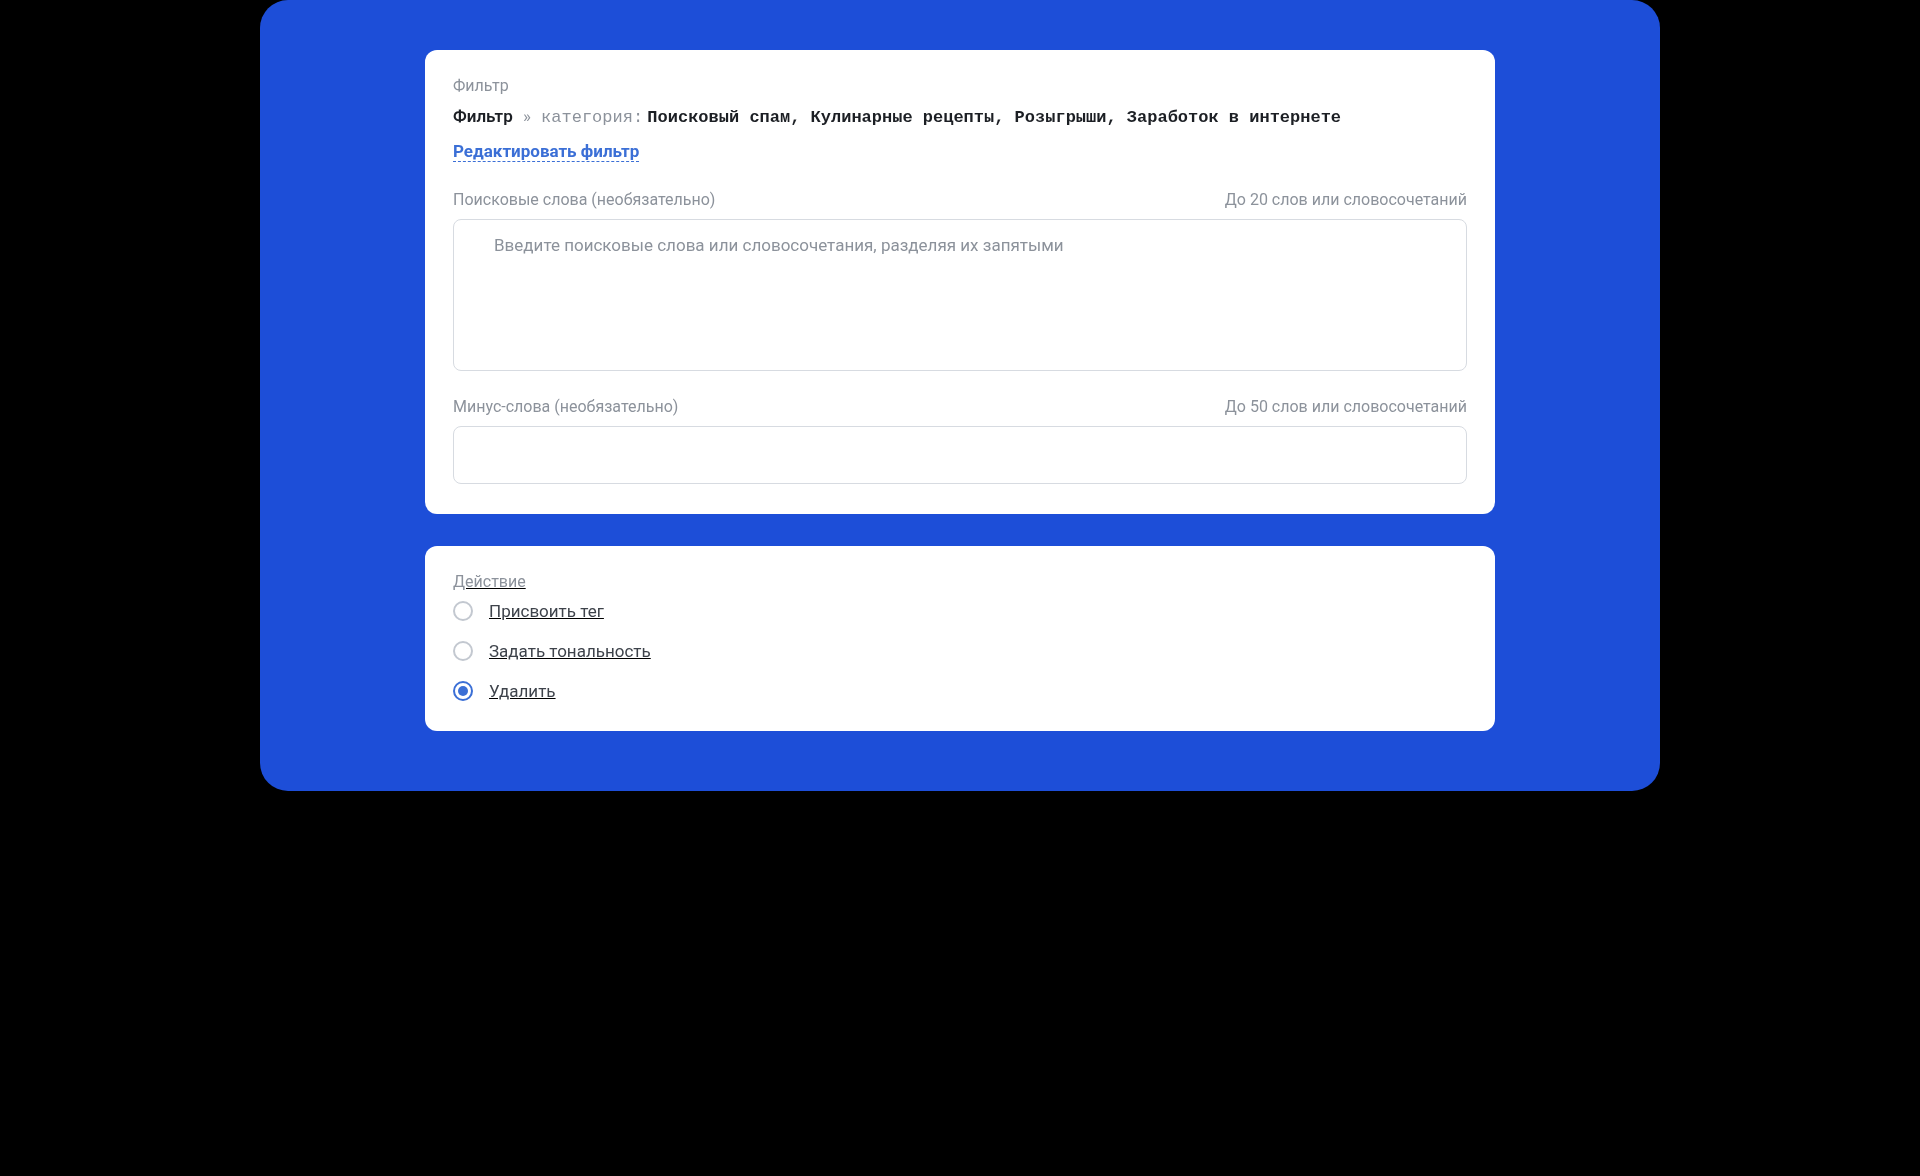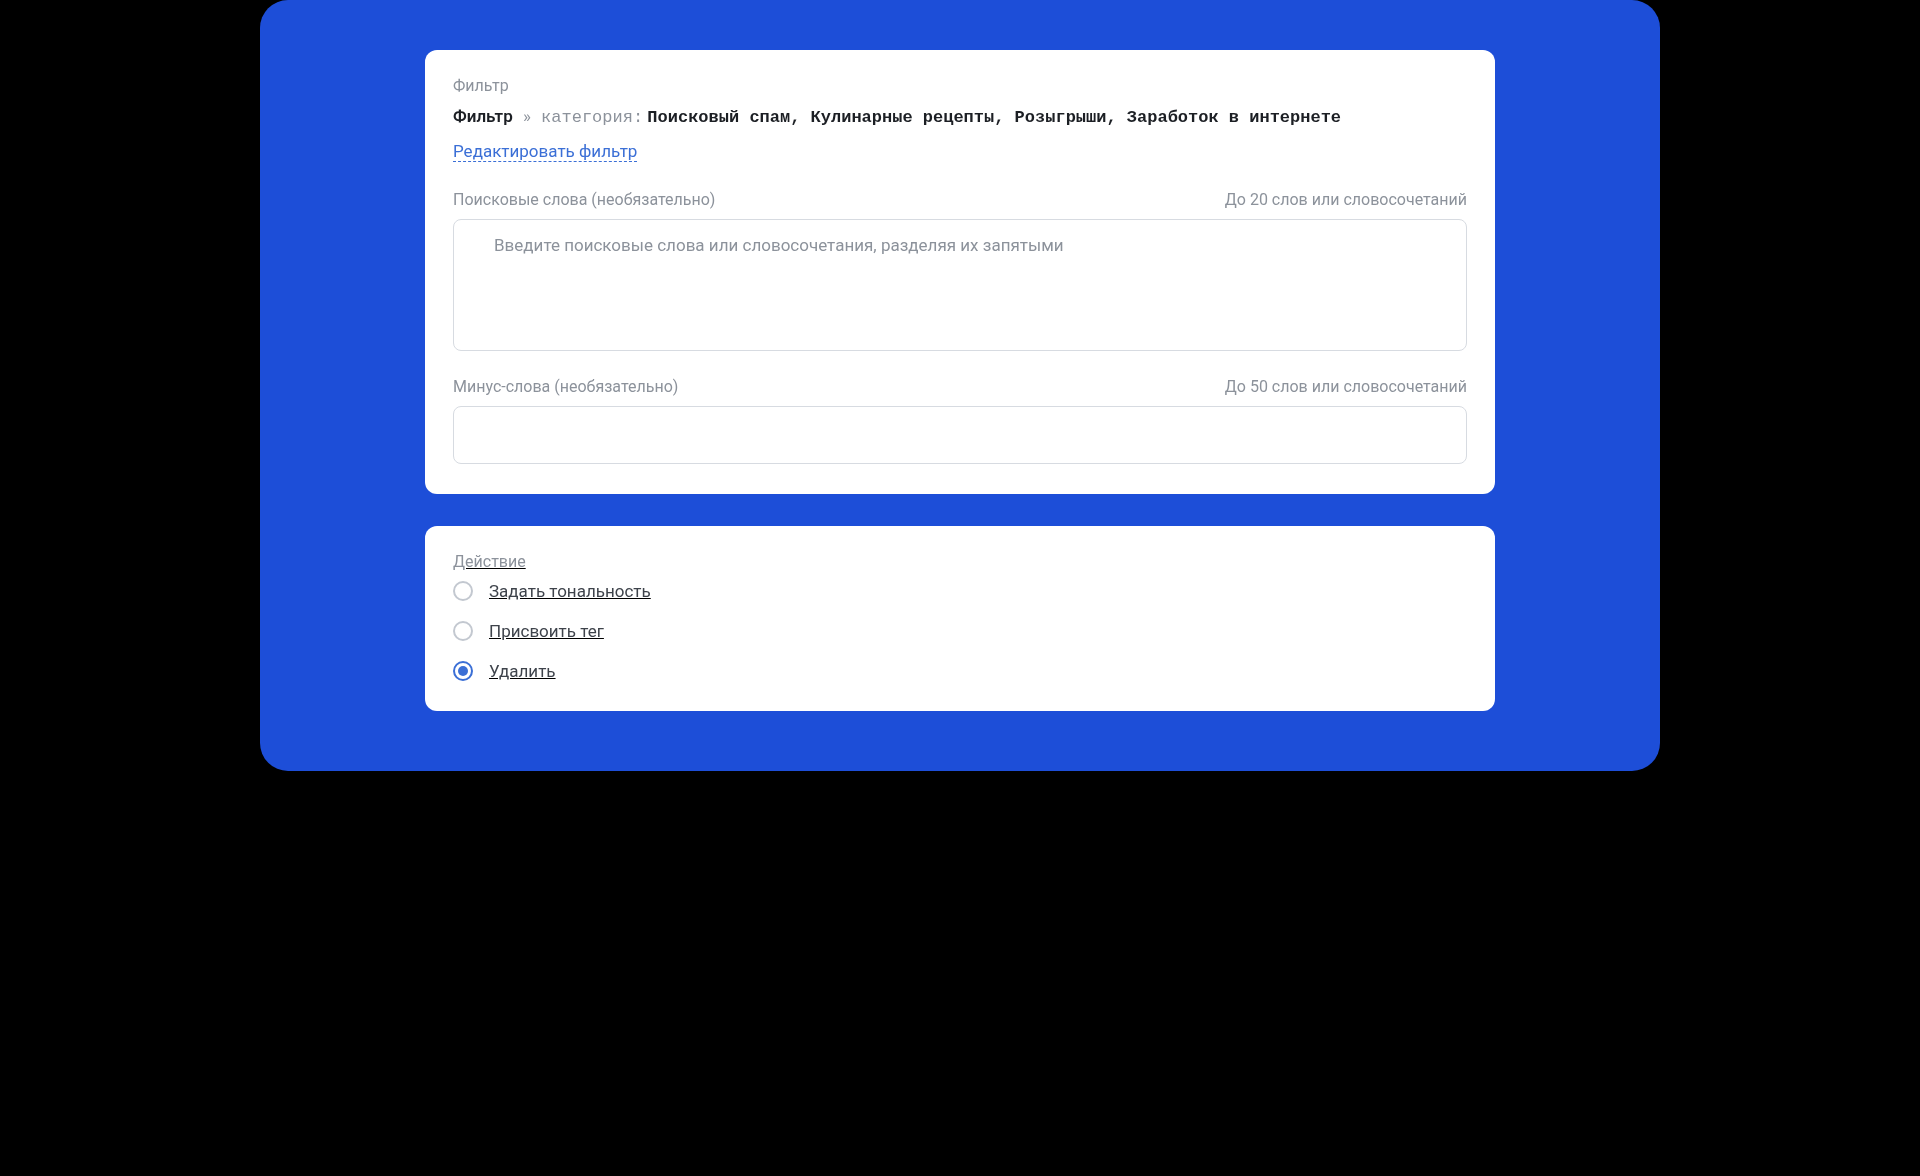--- a/index.html
+++ b/index.html
@@ -52,20 +52,21 @@
       font-family: Liberation Mono, monospace;
     }
     .edit-filter-link {
       color: #3b6fd6;
       font-size: 17px;
       border-bottom: 1px dashed #3b6fd6;
       text-decoration: none;
       display: inline-block;
       margin-bottom: 28px;
       cursor: pointer;
+      font-weight: bold;
     }
     .field-block { margin-bottom: 22px; }
     .field-block:last-child { margin-bottom: 0; }
     .field-labels {
       display: flex;
       justify-content: space-between;
       font-size: 16px;
       color: #8c929b;
       margin-bottom: 10px;
     }
@@ -76,21 +77,21 @@
       border-radius: 8px;
       font-size: 17px;
       padding: 14px 18px;
       font-family: inherit;
       color: #1c1f24;
       resize: none;
       line-height: 1.4;
     }
     .field-textarea::placeholder,
     .field-input::placeholder { color: #8c929b; }
-    .field-textarea { height: 132px; padding-left: 40px; }
+    .field-textarea { height: 152px; padding-left: 40px; }
     .field-input { height: 58px; }
     .action-list { margin-top: 10px; }
     .action-item {
       display: flex;
       align-items: center;
       margin-bottom: 20px;
       cursor: pointer;
     }
     .action-item:last-child { margin-bottom: 0; }
     .radio {
@@ -152,25 +153,25 @@
       </div>
       <input type="text" class="field-input" placeholder="" style="">
     </div>
   </div>
 
   <div class="card">
     <div class="section-label">Действие</div>
     <div class="action-list" id="action-list">
         <div class="action-item">
           <span class="radio"></span>
-          <span class="radio-label">Задать тональность</span>
+          <span class="radio-label">Присвоить тег</span>
         </div>
         <div class="action-item">
           <span class="radio"></span>
-          <span class="radio-label">Присвоить тег</span>
+          <span class="radio-label">Задать тональность</span>
         </div>
         <div class="action-item">
           <span class="radio checked"></span>
           <span class="radio-label">Удалить</span>
         </div>
       </div>
   </div>
 
 </div>
 

